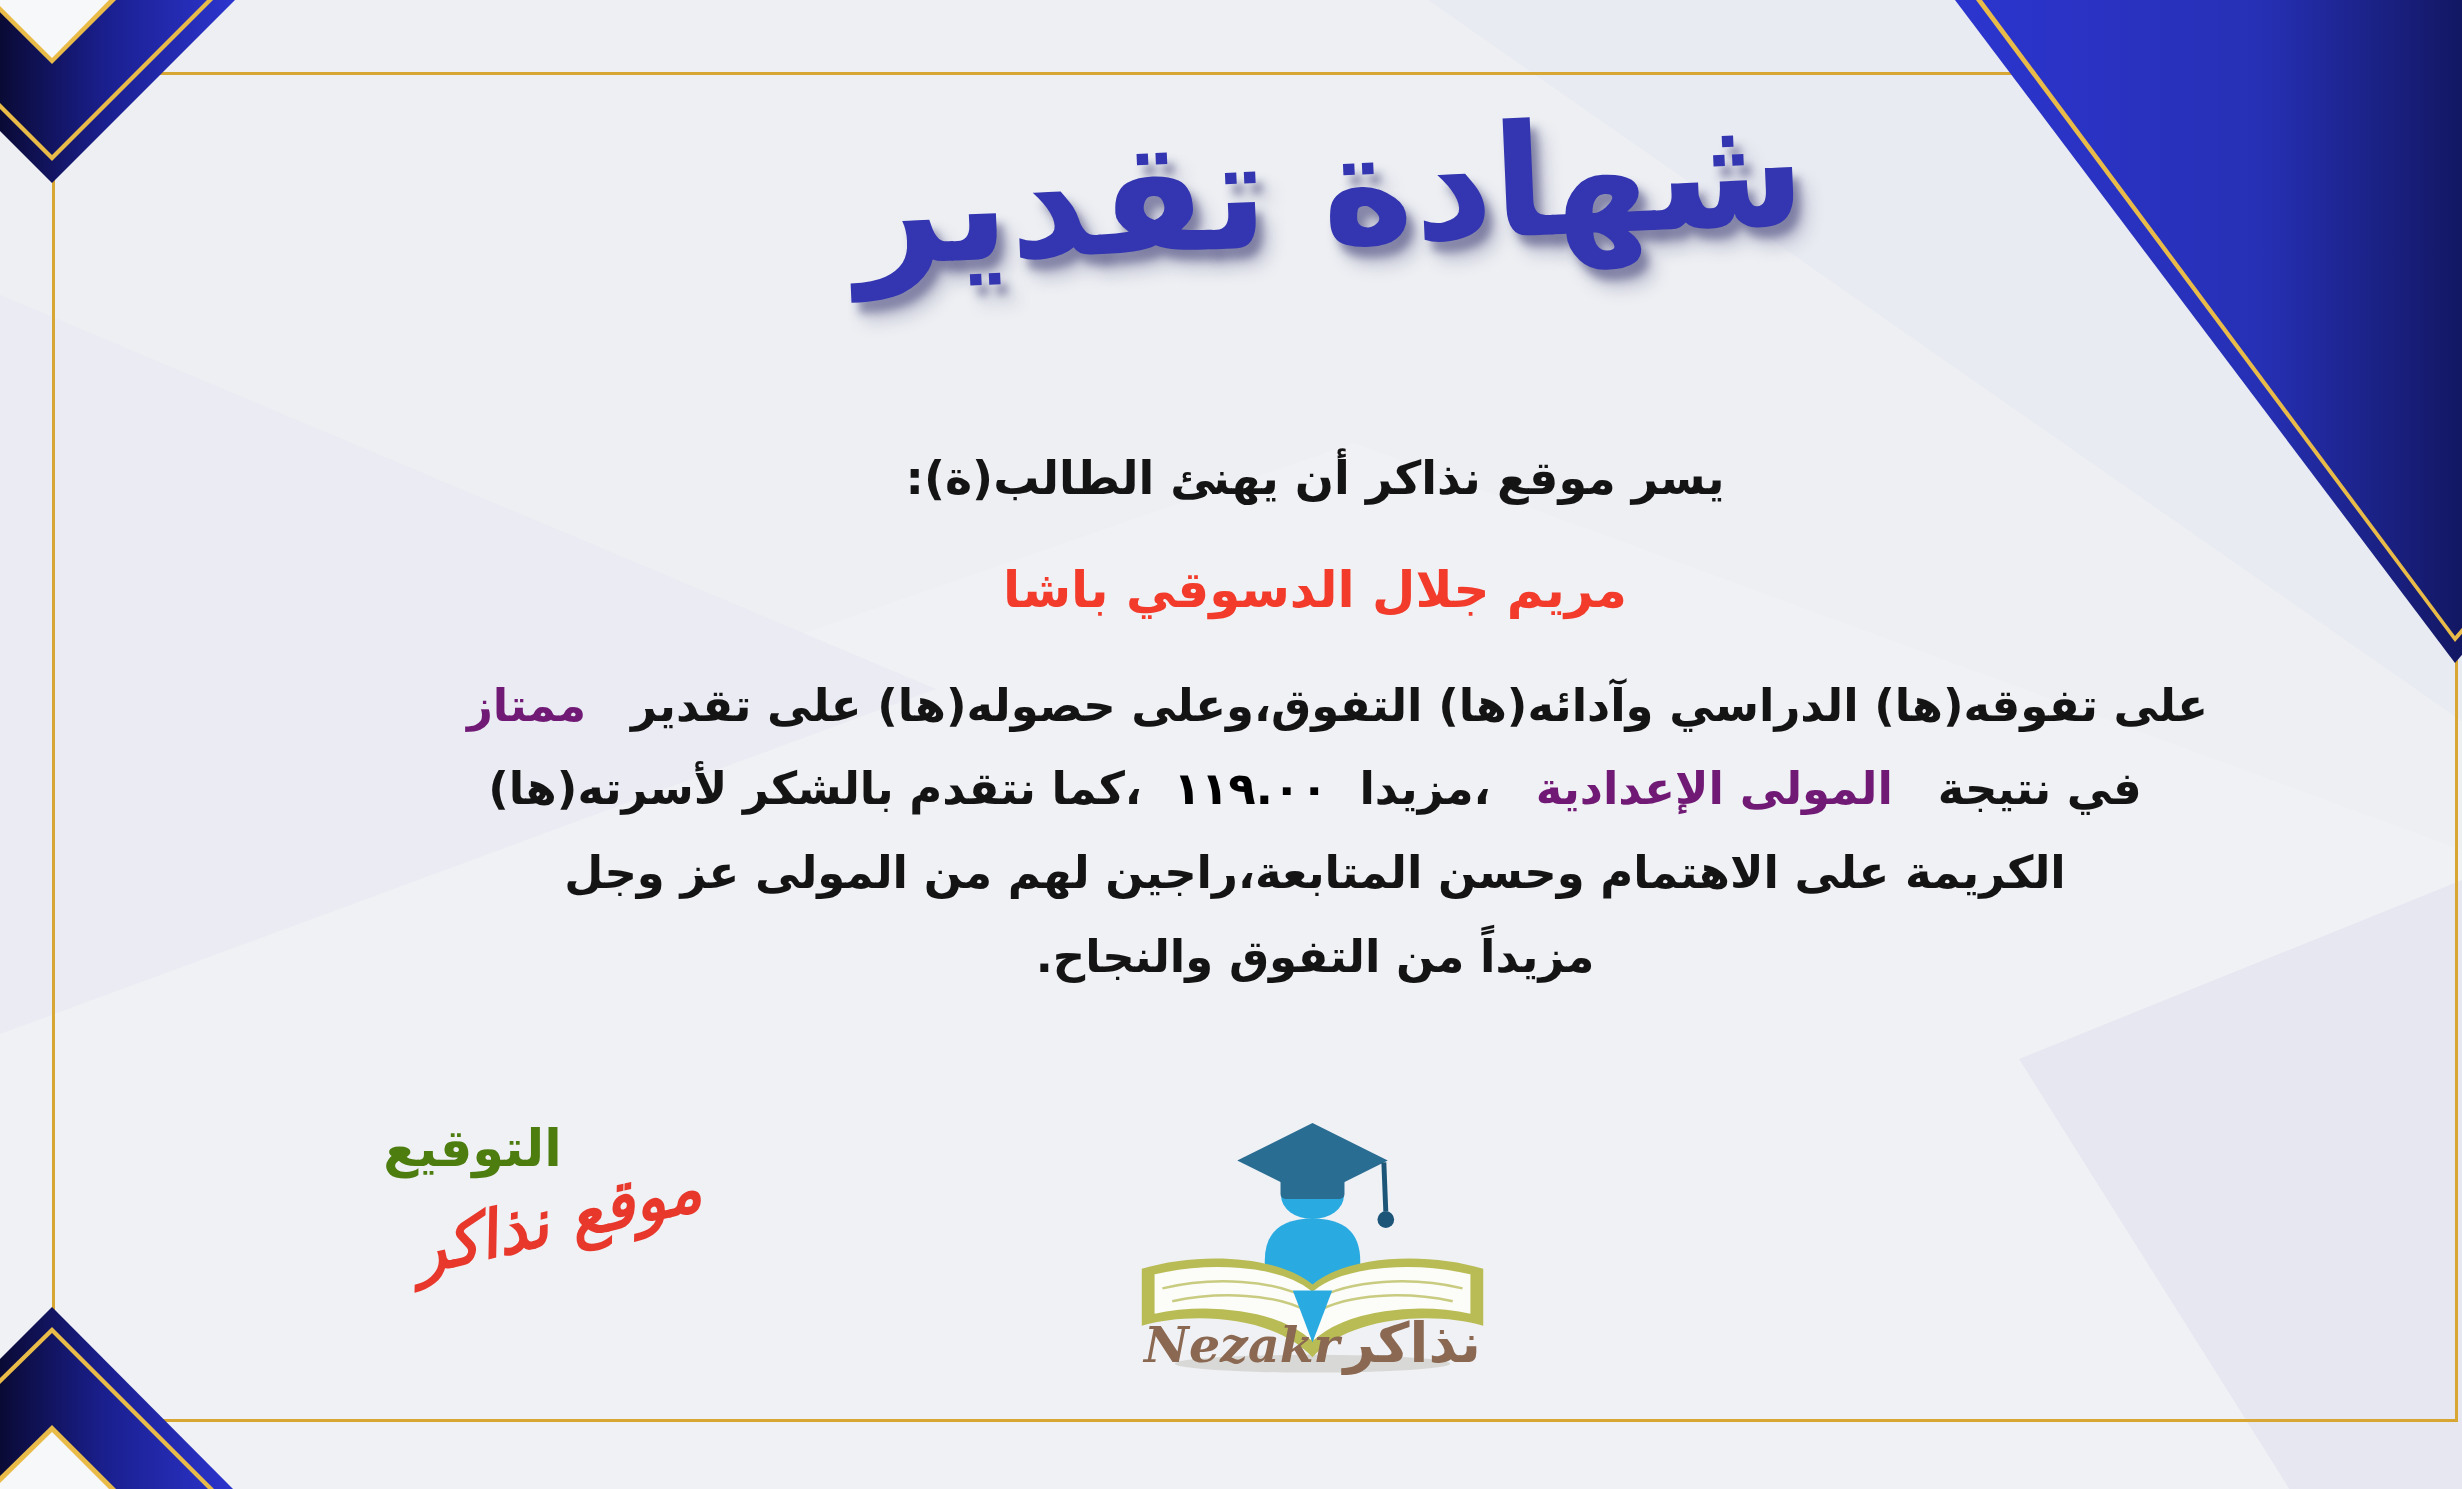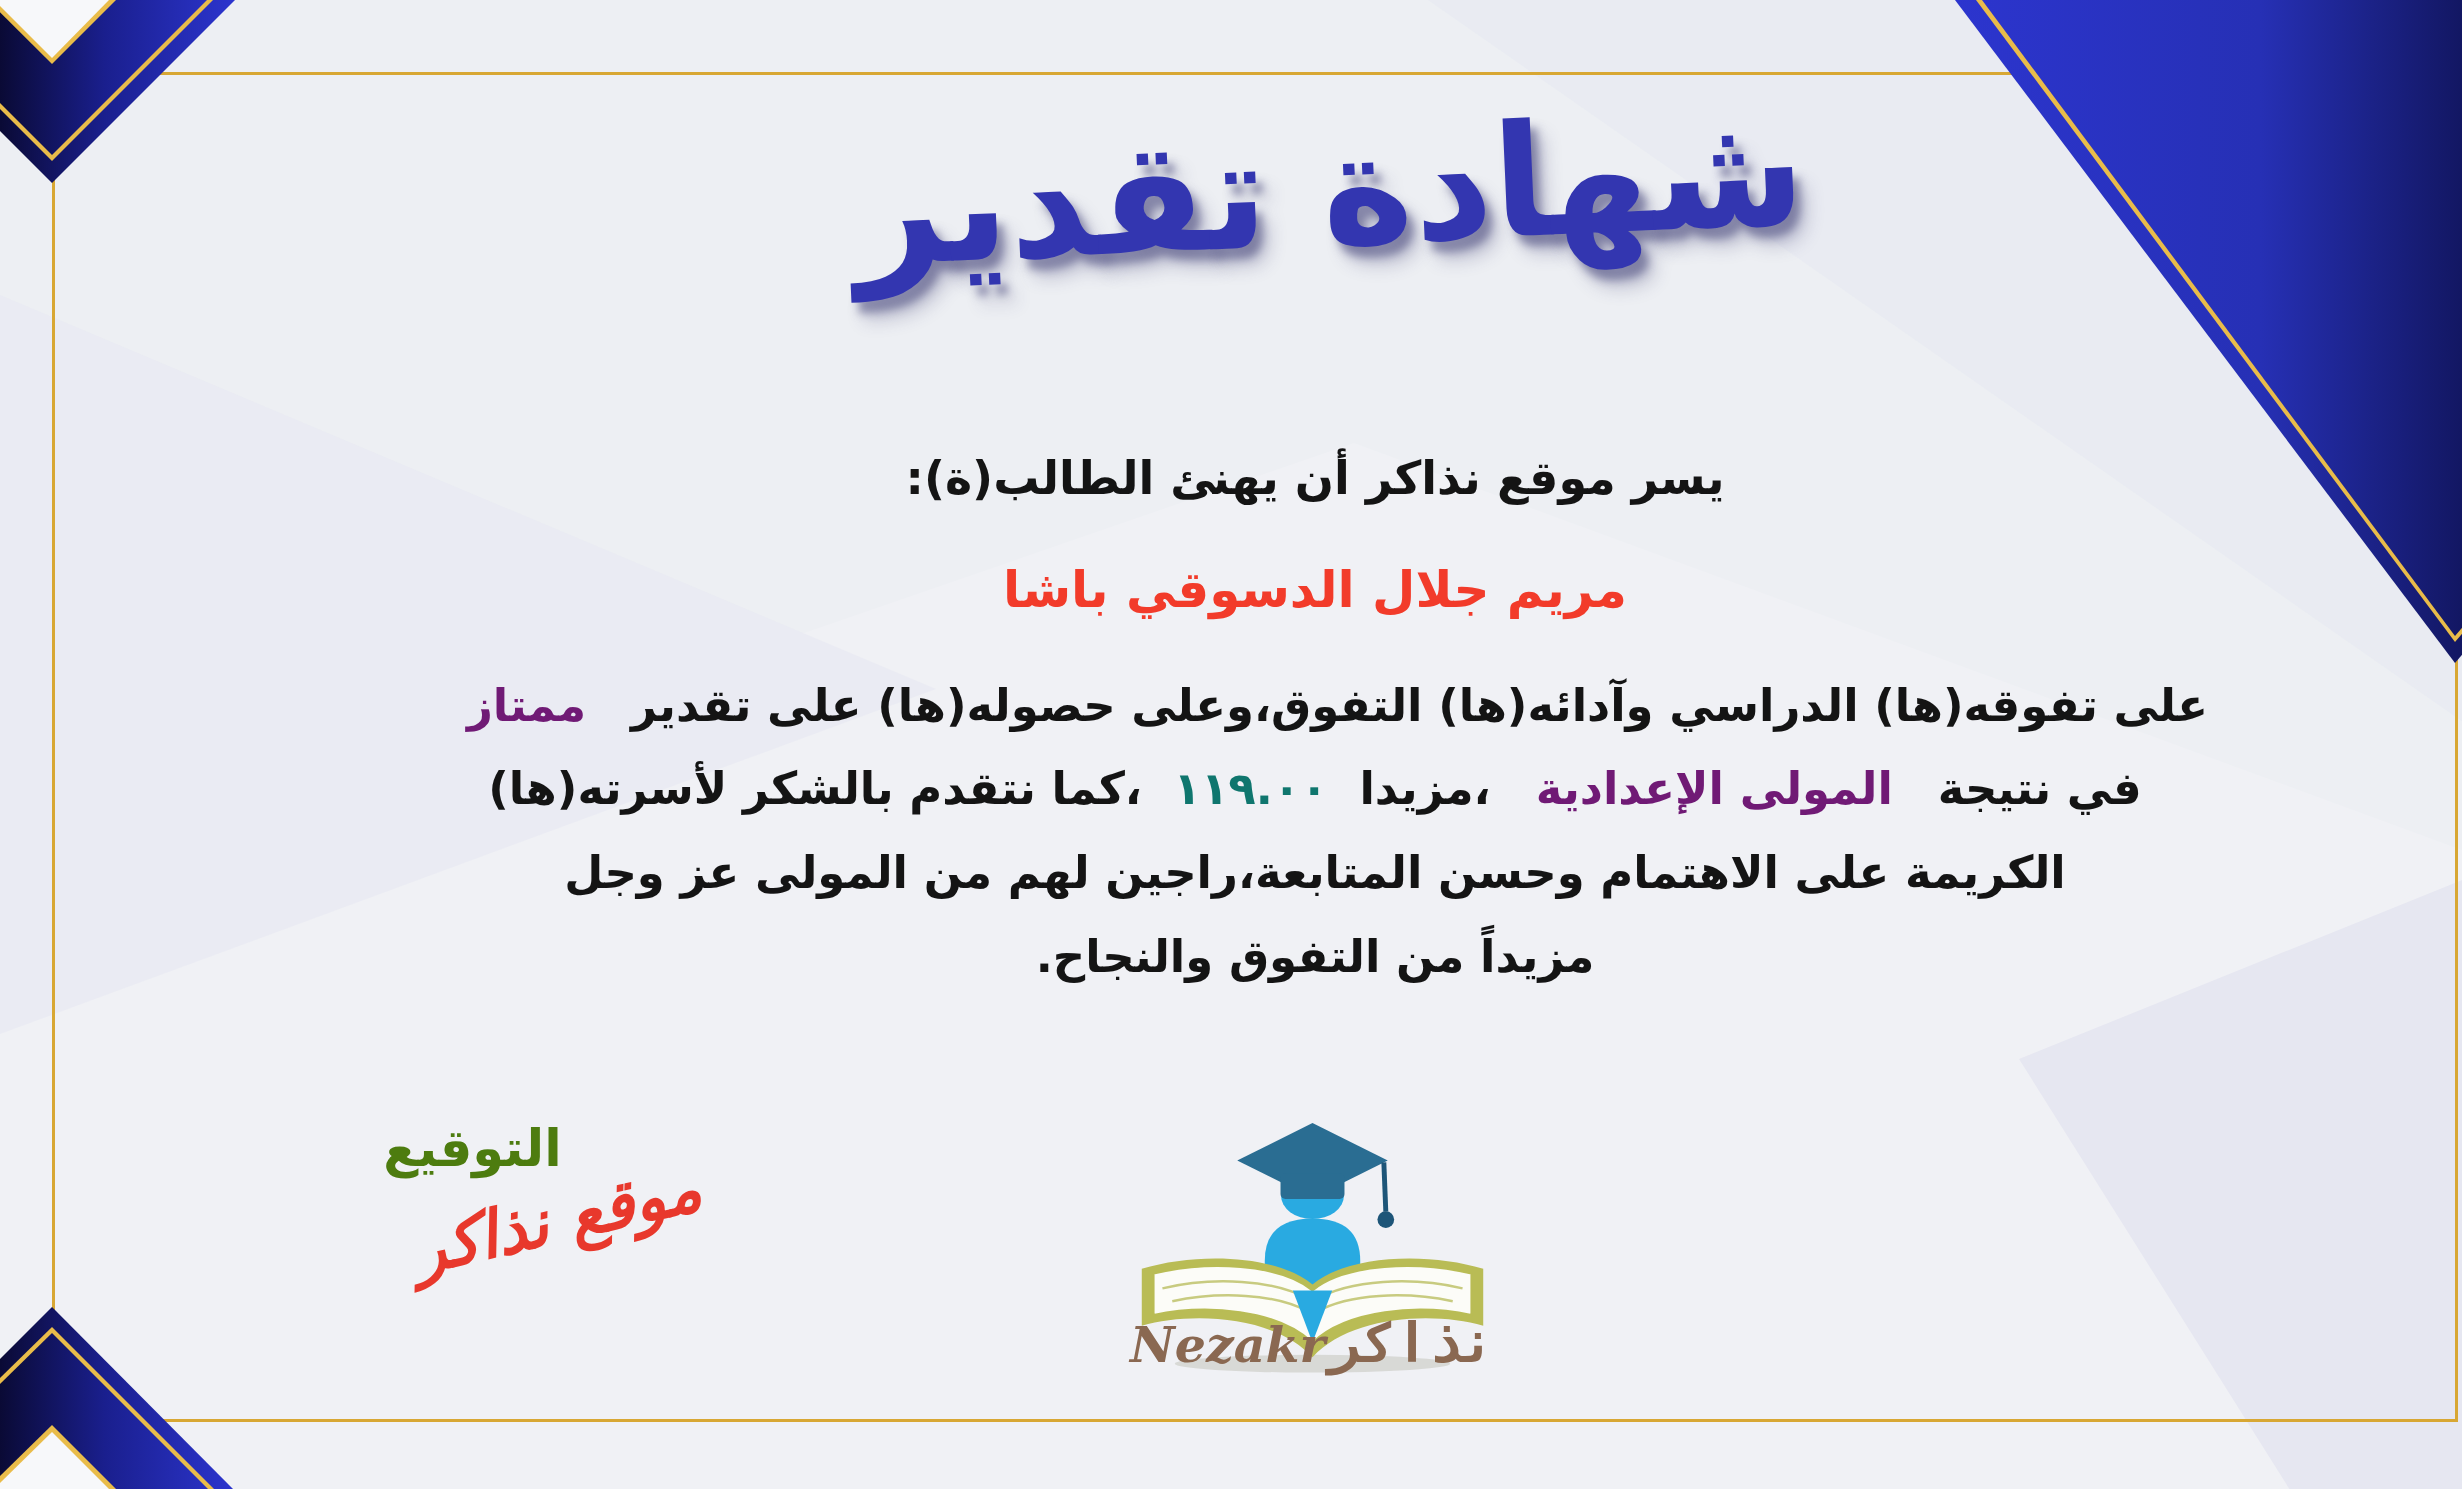--- a/index.html
+++ b/index.html
@@ -67,41 +67,41 @@
     position:absolute;left:148px;width:2334px;text-align:center;
     direction:rtl;font-weight:700;color:#141414;white-space:nowrap;
   }
   .line-intro{top:451px;font-size:46px;}
   .line-name{top:561px;font-size:50px;color:#f23b2a;}
   .line-3{top:679px;font-size:45px;}
   .line-4{top:762px;font-size:45px;}
   .line-5{top:846px;font-size:45px;}
   .line-6{top:930px;font-size:45px;}
   .hl{color:#701a75;margin:12px 1em;}
-  .hl-num{color:#0f766e;margin:0 .7em;}
+  .hl-num{color:#000000;margin:0 .7em;}
 
   
   .sig-label{
     position:absolute;left:325px;top:1119px;width:295px;text-align:center;
     font-size:51px;font-weight:700;color:#4d7c0f;direction:rtl;
   }
   .sig-script{
     position:absolute;left:315px;top:1182px;width:483px;text-align:center;
     font-size:65px;font-weight:600;font-style:italic;color:#e8382c;
     direction:rtl;transform:rotate(-13deg);
   }
 
   
   .logo{position:absolute;left:1128px;top:1115px;width:369px;height:276px;}
   .logo svg{position:absolute;left:0;top:0;}
   .logo-text{
     position:absolute;left:0;top:196px;width:369px;text-align:center;
     direction:rtl;color:#8a6851;white-space:nowrap;
   }
-  .logo-text .ar{font-size:55px;font-weight:700;font-family:Liberation Mono, monospace;}
+  .logo-text .ar{font-size:55px;font-weight:700;}
   .logo-text .la{font-size:49px;font-weight:700;font-style:italic;font-family:"DejaVu Serif",serif;margin-right:4px;}
 </style>
 </head>
 <body>
 
 <div class="layer facet-a"></div>
 <div class="layer facet-b"></div>
 <div class="layer facet-c"></div>
 <div class="layer facet-d"></div>
 

